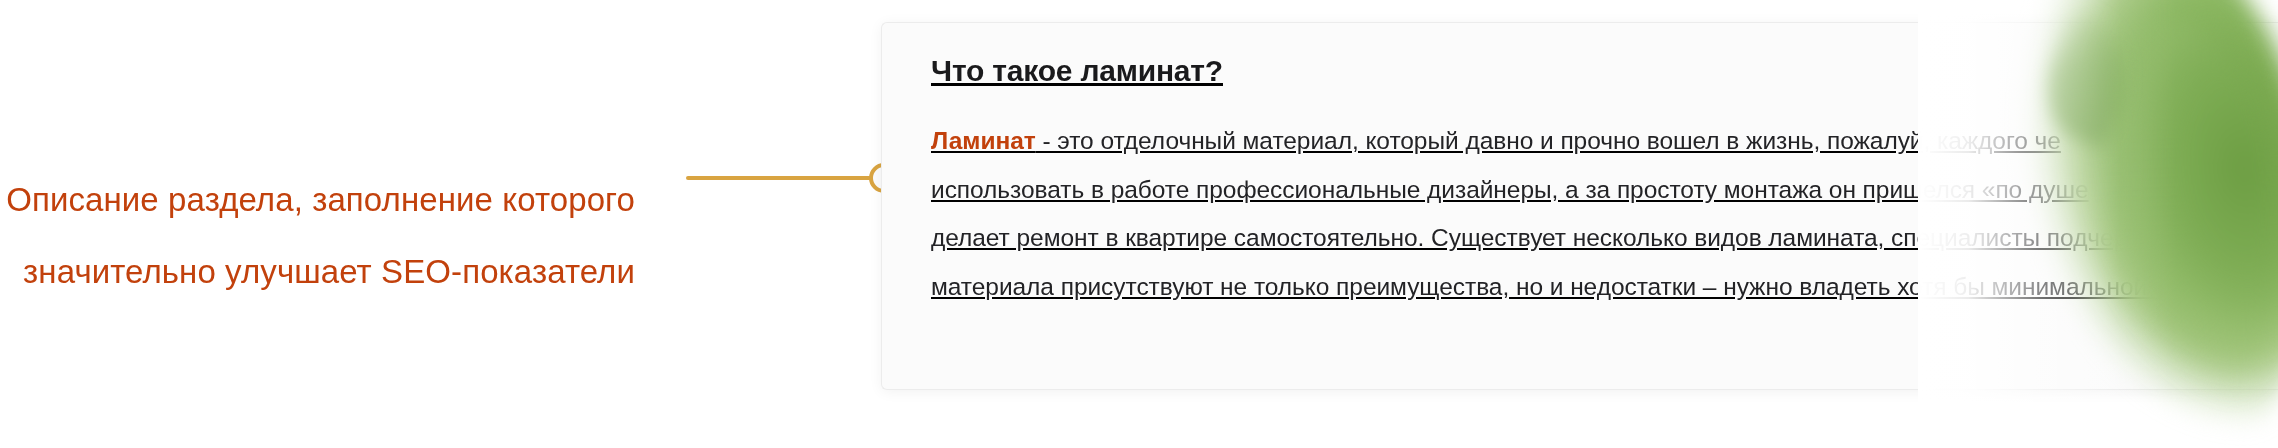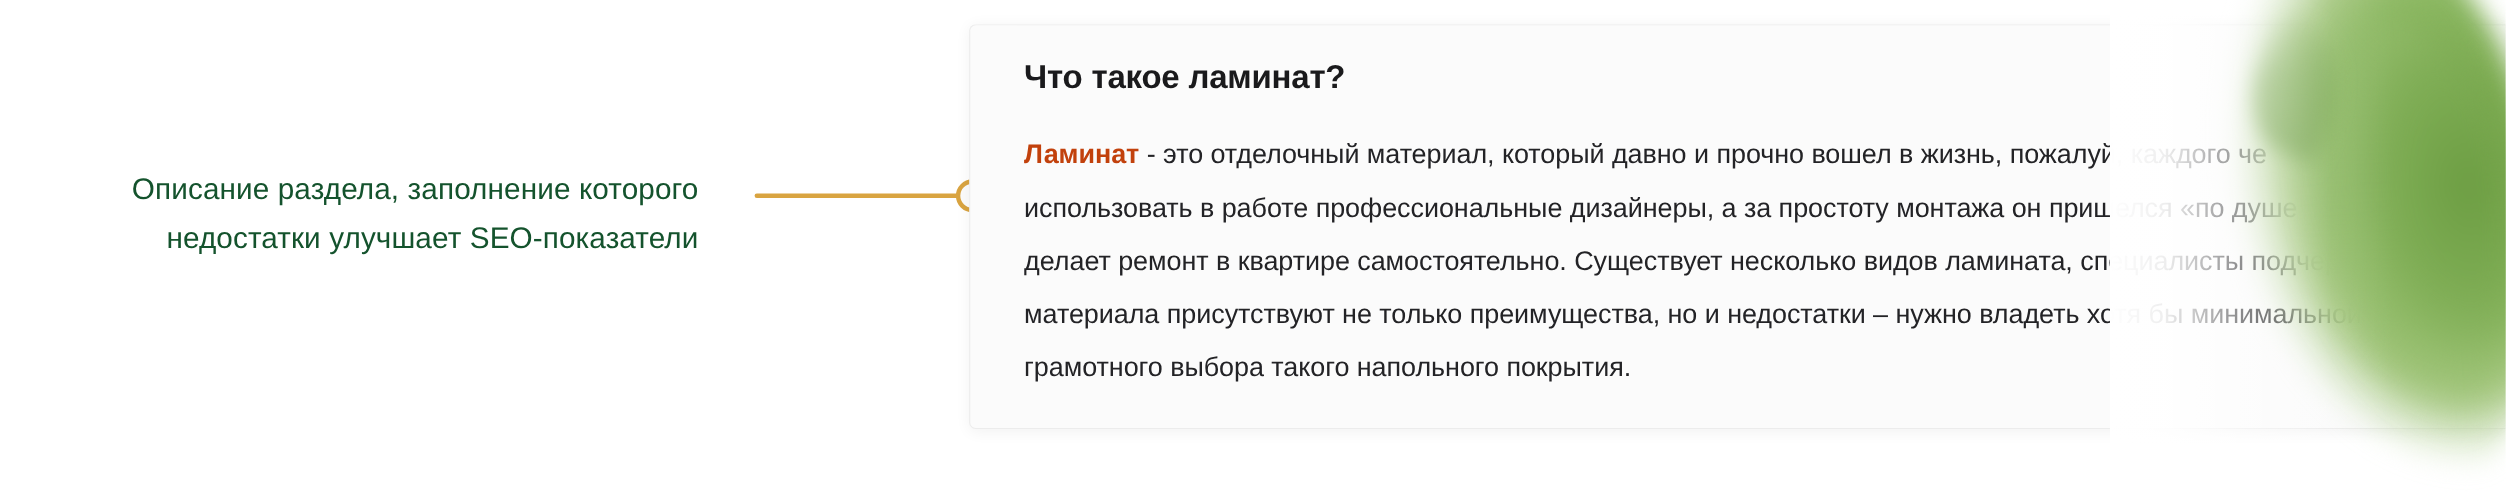--- a/index.html
+++ b/index.html
@@ -28,25 +28,26 @@
     position: absolute;
     left: 0px;
     top: 150px;
     width: 650px;
     text-align: right;
     padding-right: 15px;
     box-sizing: border-box;
   }
   .annotation-line {
     display: block;
-    font-size: 27px;
+    font-size: 33px;
     line-height: 44px;
-    color: #14532d;
+    color: #c2410c;
     letter-spacing: 0.1px;
     white-space: nowrap;
+    margin-top: 28px;
   }
 
   
   .connector-line {
     position: absolute;
     left: 686px;
     top: 176px;
     width: 200px;
     height: 4px;
     background: #d9a441;
@@ -79,20 +80,21 @@
     box-sizing: border-box;
     overflow: hidden;
   }
 
   .card-inner {
     position: absolute;
     left: 49px;
     top: 28px;
     right: 0;
     bottom: 0;
+    text-decoration: underline;
   }
 
   .card-title {
     font-size: 30px;
     font-weight: bold;
     color: #1a1a1c;
     letter-spacing: -0.2px;
     margin: 0;
     padding: 0;
     line-height: 40px;
@@ -165,35 +167,34 @@
     background: linear-gradient(to right, rgba(255,255,255,1) 0%, rgba(255,255,255,0.92) 14%, rgba(255,255,255,0.45) 34%, rgba(255,255,255,0.08) 56%, rgba(255,255,255,0) 72%);
   }
 </style>
 </head>
 <body>
 
 <div id="stage">
 
   <div class="annotation">
     <span class="annotation-line">Описание раздела, заполнение которого</span>
-    <span class="annotation-line">недостатки улучшает SEO-показатели</span>
+    <span class="annotation-line">значительно улучшает SEO-показатели</span>
   </div>
 
   <div class="connector-line"></div>
   <div class="connector-dot"></div>
 
   <div class="card">
     <div class="card-inner">
       <h2 class="card-title">Что такое ламинат?</h2>
       <div class="card-body">
         <span class="body-line"><b>Ламинат</b><span> - это отделочный материал, который давно и прочно вошел в жизнь, пожалуй, каждого че</span></span>
         <span class="body-line">использовать в работе профессиональные дизайнеры, а за простоту монтажа он пришелся «по душе</span>
         <span class="body-line">делает ремонт в квартире самостоятельно. Существует несколько видов ламината, специалисты подчерк</span>
         <span class="body-line">материала присутствуют не только преимущества, но и недостатки – нужно владеть хотя бы минимальной и</span>
-        <span class="body-line">грамотного выбора такого напольного покрытия.</span>
       </div>
     </div>
   </div>
 
   <div class="leaf-overlay">
     <div class="leaf-shape"></div>
     <div class="leaf-shape2"></div>
     <div class="leaf-tip"></div>
     <div class="leaf-fade"></div>
   </div>

